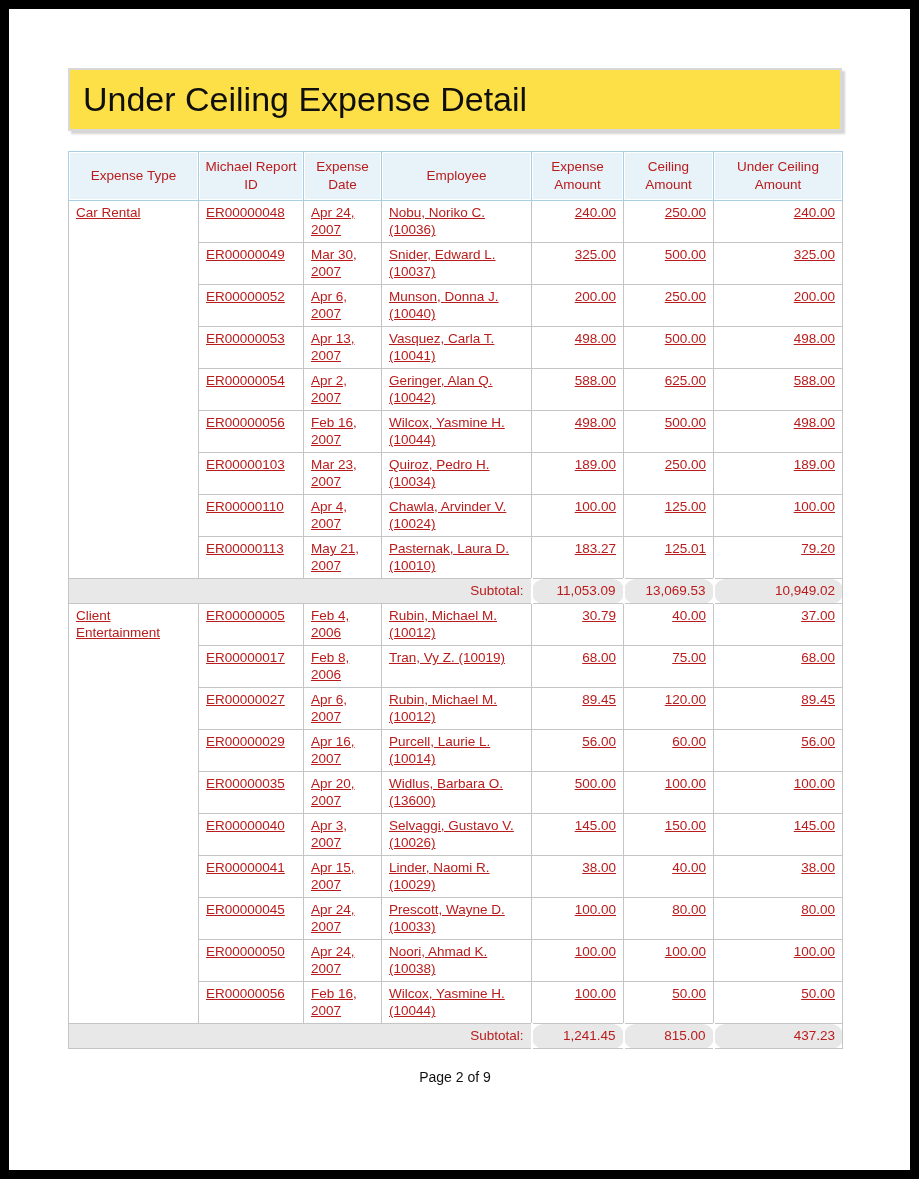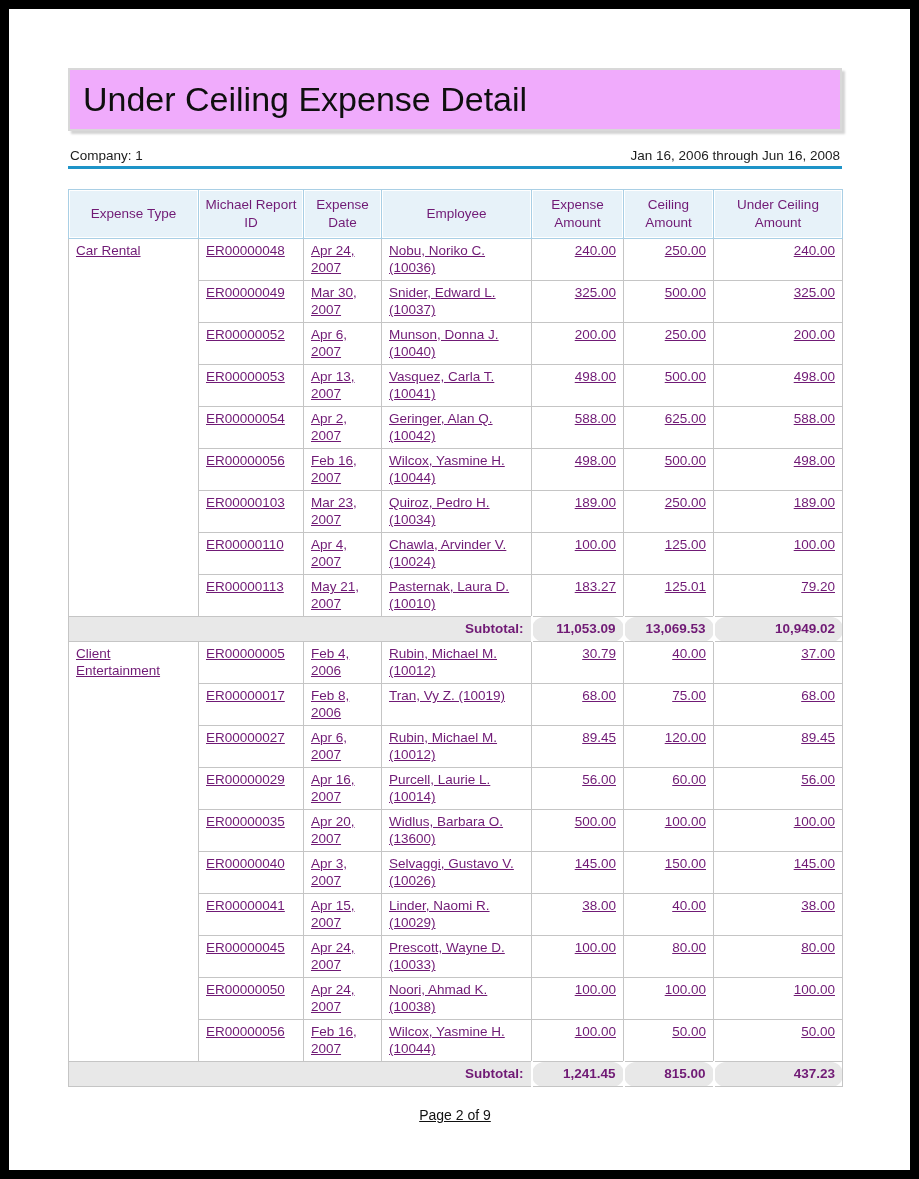--- a/index.html
+++ b/index.html
@@ -25,21 +25,21 @@
   .content {
     margin-left: 59px;
     width: 774px;
   }
   .title-box {
     box-sizing: border-box;
     margin-top: 59px;
     height: 63px;
     border: 2px solid #d8d8d8;
     box-shadow: 3px 3px 2px #d4d4d4;
-    background: #f0abfc;
+    background: #fde047;
     display: flex;
     align-items: center;
     padding-left: 13px;
     font-size: 34px;
     color: #0f0f0f;
   }
   .company-row {
     margin-top: 17px;
     padding: 0 2px 3px 2px;
     border-bottom: 3px solid #1e94c8;
@@ -47,21 +47,21 @@
     justify-content: space-between;
     align-items: flex-end;
     font-size: 13.5px;
   }
   table.report-table {
     margin-top: 20px;
     width: 774px;
     table-layout: fixed;
     border-collapse: collapse;
     font-size: 13.5px;
-    color: #701a75;
+    color: #b91c1c;
   }
   table.report-table th {
     background: #e7f2f9;
     border: 1px solid #a9cfe5;
     box-shadow: inset 0 0 0 1px #ffffff;
     font-weight: 400;
     height: 44px;
     padding: 2px 4px;
     text-align: center;
     vertical-align: middle;
@@ -72,54 +72,49 @@
     vertical-align: top;
     padding: 3px 7px;
     line-height: 1.28;
     overflow: hidden;
   }
   tr.data-row { height: 42px; text-decoration: underline; }
   td.amt { text-align: right; }
   tr.subtotal-row { height: 25px; }
   tr.subtotal-row td {
     background: #e8e8e8;
-    font-weight: bold;
+    font-weight: normal;
     vertical-align: middle;
     padding: 2px 7px;
     margin-left: 16px;
   }
   tr.subtotal-row td.amt {
     border-left: 2px solid #ffffff;
     border-radius: 12px;
   }
   td.sub-label {
     text-align: right;
   }
   .footer {
     margin-top: 20px;
     text-align: center;
     font-size: 14px;
     color: #111111;
-    text-decoration: underline;
   }
 </style>
 </head>
 <body>
 
 <div class="page">
   <div class="content">
 
     <div class="title-box">
       <span>Under Ceiling Expense Detail</span>
     </div>
 
-    <div class="company-row">
-      <span>Company: 1</span>
-      <span>Jan 16, 2006 through Jun 16, 2008</span>
-    </div>
 
     <table class="report-table">
       <colgroup>
         <col style="width:130px">
         <col style="width:105px">
         <col style="width:78px">
         <col style="width:150px">
         <col style="width:92px">
         <col style="width:90px">
         <col style="width:129px">

